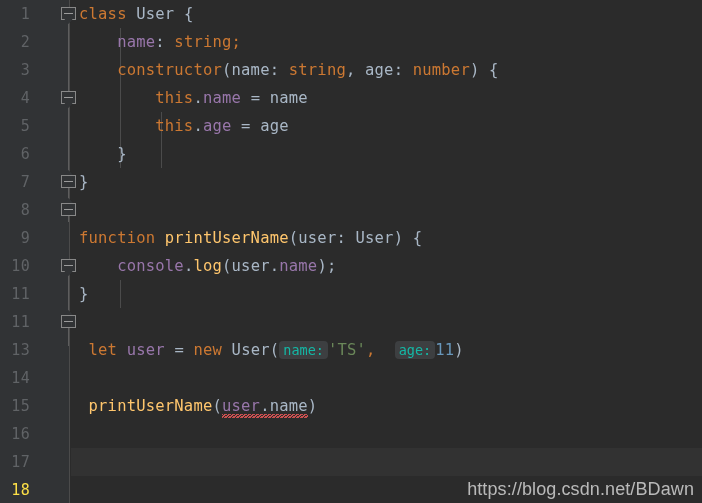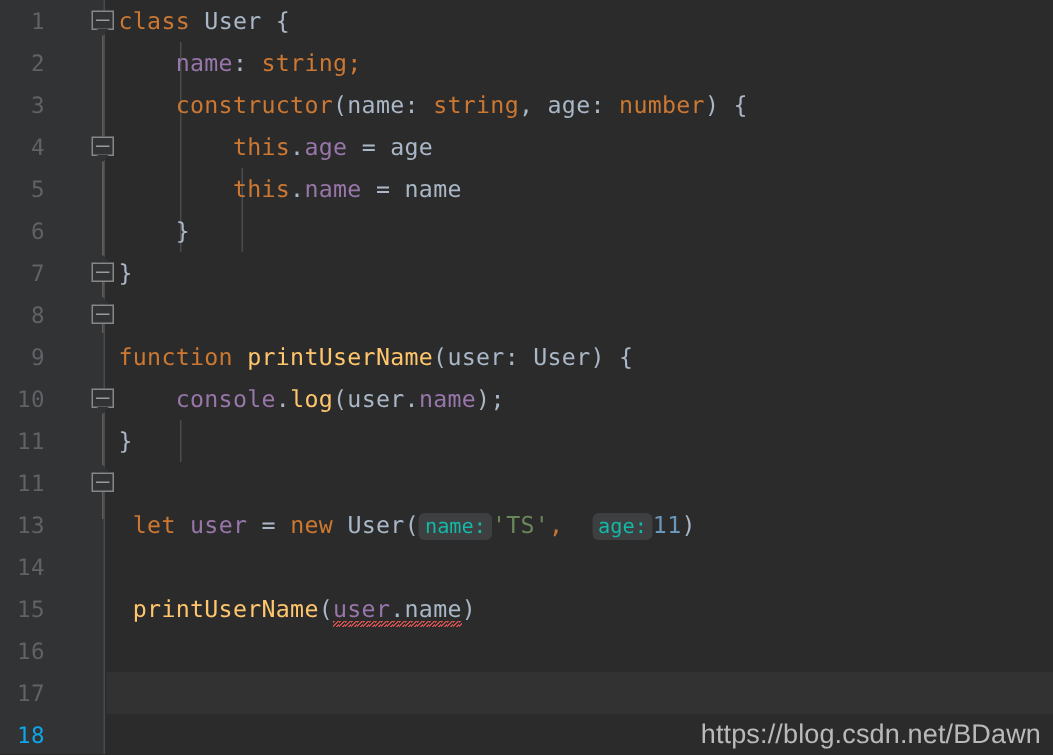--- a/index.html
+++ b/index.html
@@ -40,21 +40,21 @@
   }
   .linenum {
     position: absolute;
     right: 39px;
     top: 0;
     font-size: 15px;
     color: #606366;
     text-align: right;
     letter-spacing: 0.3px;
   }
-  .linenum.cur { color: #0ea5e9; }
+  .linenum.cur { color: #fde047; }
 
   
   .foldcol {
     position: absolute;
     left: 60px;
     top: 0;
     width: 18px;
     height: 503px;
   }
   .foldline {
@@ -278,23 +278,23 @@
     <div class="indent-guide" style="left:90px; top:112px; height:56px;"></div>
     <div class="indent-guide" style="left:49px; top:280px; height:28px;"></div>
 
     <div class="code-line"><span class="t-kw">class</span> <span class="t-type">User</span><span class="t-punc"> {</span></div>
 
     <div class="code-line">    <span class="t-field">name</span><span class="t-punc">: </span><span class="t-kw">string;</span></div>
 
 
     <div class="code-line">    <span class="t-kw">constructor</span><span class="t-punc">(</span><span class="t-plain">name</span><span class="t-punc">: </span><span class="t-kw">string</span><span class="t-punc">, </span><span class="t-plain">age</span><span class="t-punc">: </span><span class="t-kw">number</span><span class="t-punc">) {</span></div>
 
+    <div class="code-line">        <span class="t-kw">this</span><span class="t-punc">.</span><span class="t-field">name</span><span class="t-plain"> = name</span></div>
+
     <div class="code-line">        <span class="t-kw">this</span><span class="t-punc">.</span><span class="t-field">age</span><span class="t-plain"> = age</span></div>
-
-    <div class="code-line">        <span class="t-kw">this</span><span class="t-punc">.</span><span class="t-field">name</span><span class="t-plain"> = name</span></div>
 
     <div class="code-line">    <span class="t-punc">}</span></div>
 
     <div class="code-line"><span class="t-punc">}</span></div>
 
     <div class="code-line"></div>
 
     <div class="code-line"><span class="t-kw">function</span> <span class="t-fn">printUserName</span><span class="t-punc">(</span><span class="t-plain">user</span><span class="t-punc">: </span><span class="t-type">User</span><span class="t-punc">) {</span></div>
 
     <div class="code-line">    <span class="t-field t-italic">console</span><span class="t-punc">.</span><span class="t-fn">log</span><span class="t-punc">(</span><span class="t-plain">user</span><span class="t-punc">.</span><span class="t-field">name</span><span class="t-punc">);</span></div>

